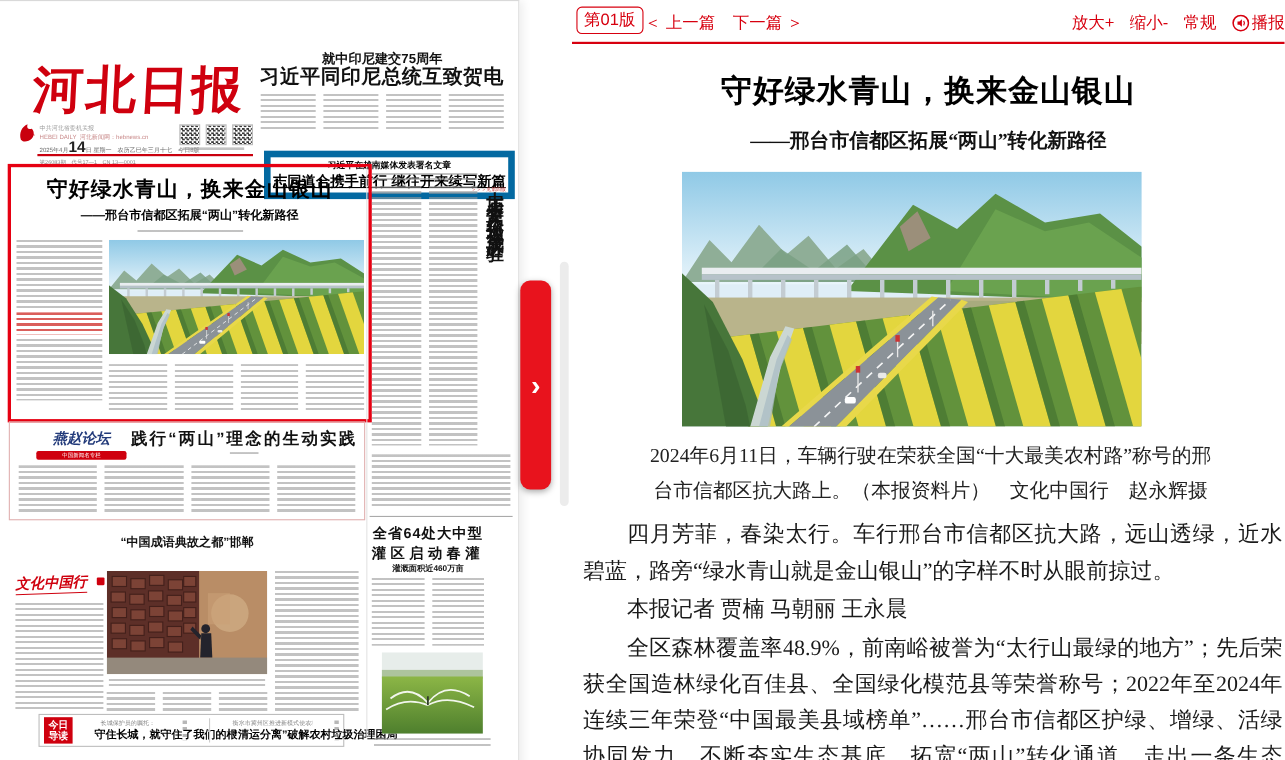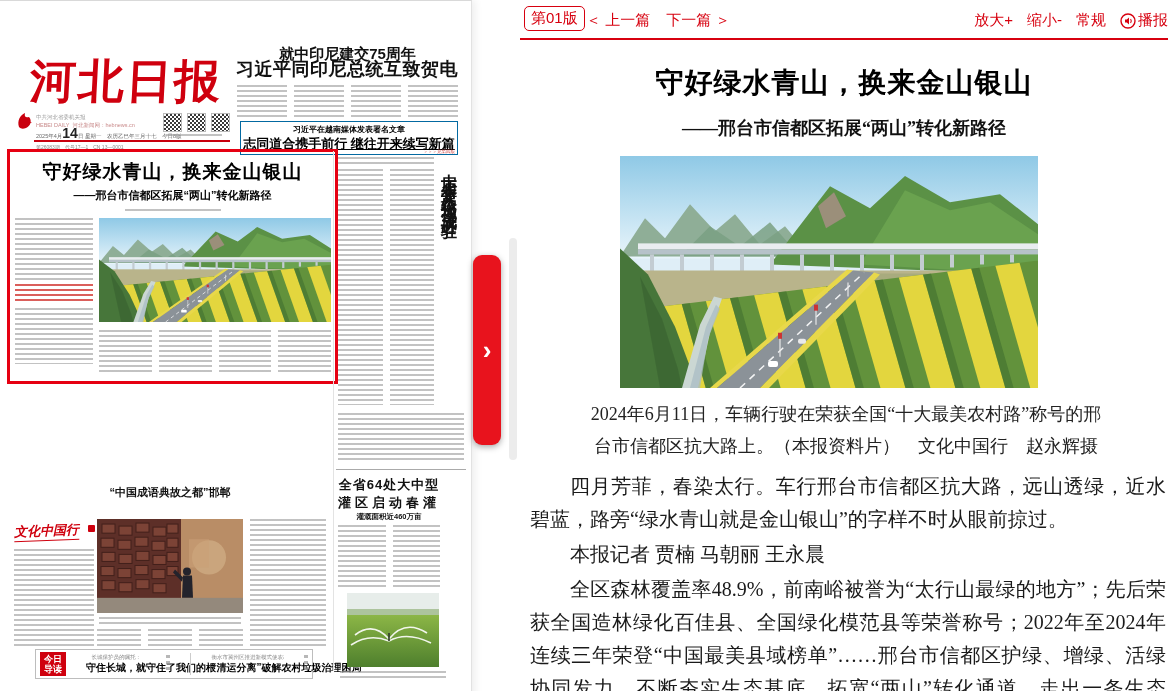--- a/index.html
+++ b/index.html
@@ -197,29 +197,29 @@
     </div>
     <div class="abs redrule" style="left:34px;top:139px;width:196px;height:2px;"></div>
     <div class="abs" style="left:36px;top:143px;font-size:5px;color:#8a8a8a;white-space:nowrap;">第26083期　代号17—1　CN 13—0001</div>
     <div class="abs" style="left:163px;top:112px;display:flex;gap:5px;">
       <div class="qr"></div>
       <div class="qr"></div>
       <div class="qr"></div>
     </div>
     <div class="abs tb" style="left:166px;top:133px;width:56px;height:4px;"></div>
 
-    <div class="abs heads" style="left:237px;top:44px;width:221px;text-align:center;font-weight:700;font-size:15px;">就中印尼建交75周年</div>
+    <div class="abs heads" style="left:237px;top:44px;width:221px;text-align:center;font-weight:700;font-size:12px;">就中印尼建交75周年</div>
     <div class="abs heads" style="left:233px;top:56px;width:228px;text-align:center;font-weight:900;font-size:18px;white-space:nowrap;letter-spacing:.5px;">习近平同印尼总统互致贺电</div>
     <div class="abs cols" style="left:237px;top:84px;width:221px;height:34px;">
       <div class="tb"></div>
         <div class="tb"></div>
         <div class="tb"></div>
         <div class="tb"></div>
     </div>
-    <div class="abs" style="left:240px;top:120px;width:216px;height:32px;border:1px solid #0369a1;">
+    <div class="abs" style="left:240px;top:136px;width:216px;height:32px;border:6px solid #0369a1;">
       <div style="text-align:center;font-weight:700;font-size:8px;margin-top:2px;">习近平在越南媒体发表署名文章</div>
       <div style="text-align:center;font-weight:900;font-size:13px;white-space:nowrap;text-decoration:underline;">志同道合携手前行 继往开来续写新篇</div>
       <div class="abs" style="right:2px;bottom:0px;font-size:4.5px;color:#cf4a4a;">＞＞＞见第四版</div>
     </div>
 
     <div class="abs" style="left:7px;top:148px;width:325px;height:229px;border:3px solid #e60012;box-sizing:content-box;">
       <div style="text-align:center;font-weight:900;font-size:19px;letter-spacing:1px;margin-top:7px;white-space:nowrap;">守好绿水青山，换来金山银山</div>
       <div style="text-align:center;font-weight:700;font-size:11px;margin-top:3px;white-space:nowrap;">——邢台市信都区拓展“两山”转化新路径</div>
       <div class="tb" style="width:96px;height:4px;margin:6px auto 0;"></div>
       <div style="display:flex;gap:6px;padding:5px 4px 0 5px;">
@@ -235,20 +235,34 @@
           <div class="cols" style="height:42px;margin-top:4px;">
             <div class="tb"></div>
               <div class="tb"></div>
               <div class="tb"></div>
               <div class="tb"></div>
           </div>
         </div>
       </div>
     </div>
 
+    <div class="abs" style="left:8px;top:382px;width:322px;height:88px;border:1px solid #e0b0b0;">
+      <div class="abs" style="left:24px;top:6px;width:82px;text-align:center;">
+        <div style="font-size:13px;font-weight:900;font-style:italic;color:#223a7a;white-space:nowrap;">燕赵论坛</div>
+        <div style="background:#cf000e;color:#fff;font-size:5px;line-height:8px;margin-top:2px;border-radius:2px;">中国新闻名专栏</div>
+      </div>
+      <div class="abs heads" style="left:108px;top:6px;width:210px;text-align:center;font-weight:900;font-size:15px;letter-spacing:2px;white-space:nowrap;">践行“两山”理念的生动实践</div>
+      <div class="tb" style="width:26px;height:3px;margin:27px auto 0 200px;"></div>
+      <div class="cols" style="position:absolute;left:8px;right:8px;bottom:5px;height:44px;">
+        <div class="tb"></div>
+          <div class="tb"></div>
+          <div class="tb"></div>
+          <div class="tb"></div>
+      </div>
+    </div>
 
     <div class="abs heads" style="left:60px;top:484px;width:220px;text-align:center;font-weight:700;font-size:11px;white-space:nowrap;">“中国成语典故之都”邯郸</div>
     <div class="abs" style="left:14px;top:520px;width:80px;">
       <div style="color:#cf000e;font-weight:900;font-style:italic;font-size:13px;white-space:nowrap;transform:rotate(-2deg);border-bottom:1.5px solid #cf000e;display:inline-block;">文化中国行</div>
       <span class="abs" style="left:74px;top:4px;width:7px;height:7px;background:#cf000e;border-radius:1px;"></span>
       <div class="tb" style="height:98px;margin-top:8px;"></div>
     </div>
     <svg class="abs" style="left:97px;top:518px;" width="146" height="94">
         <use href="#sym-wall"></use>
       </svg>

